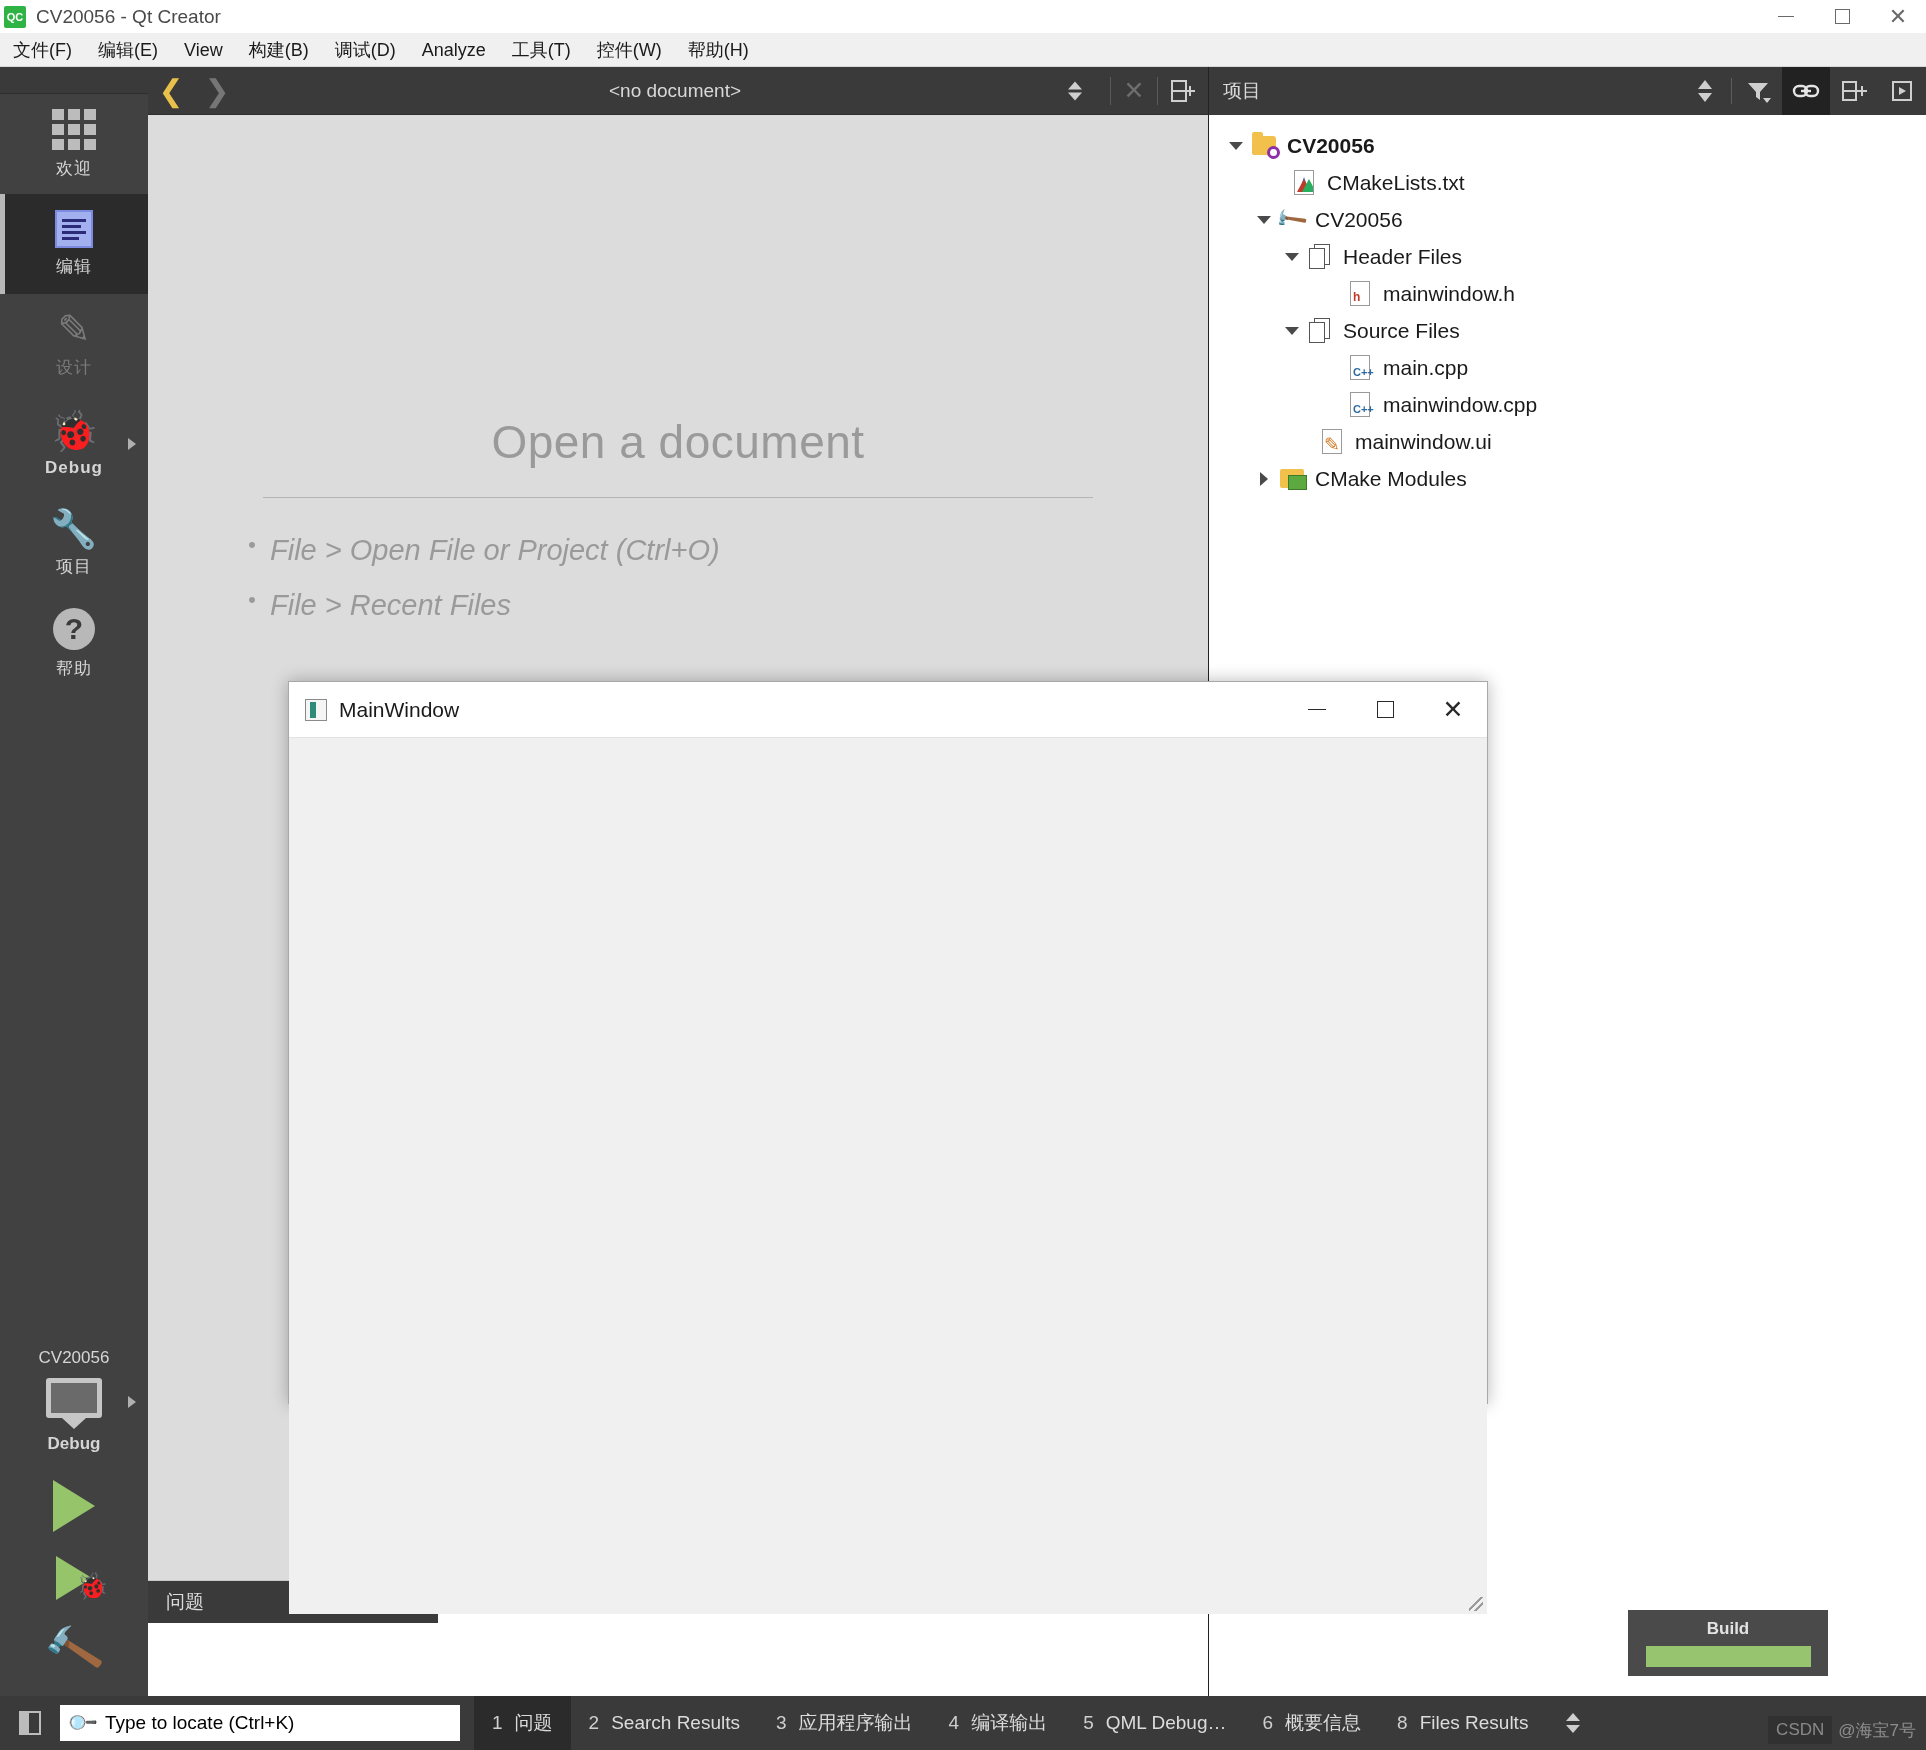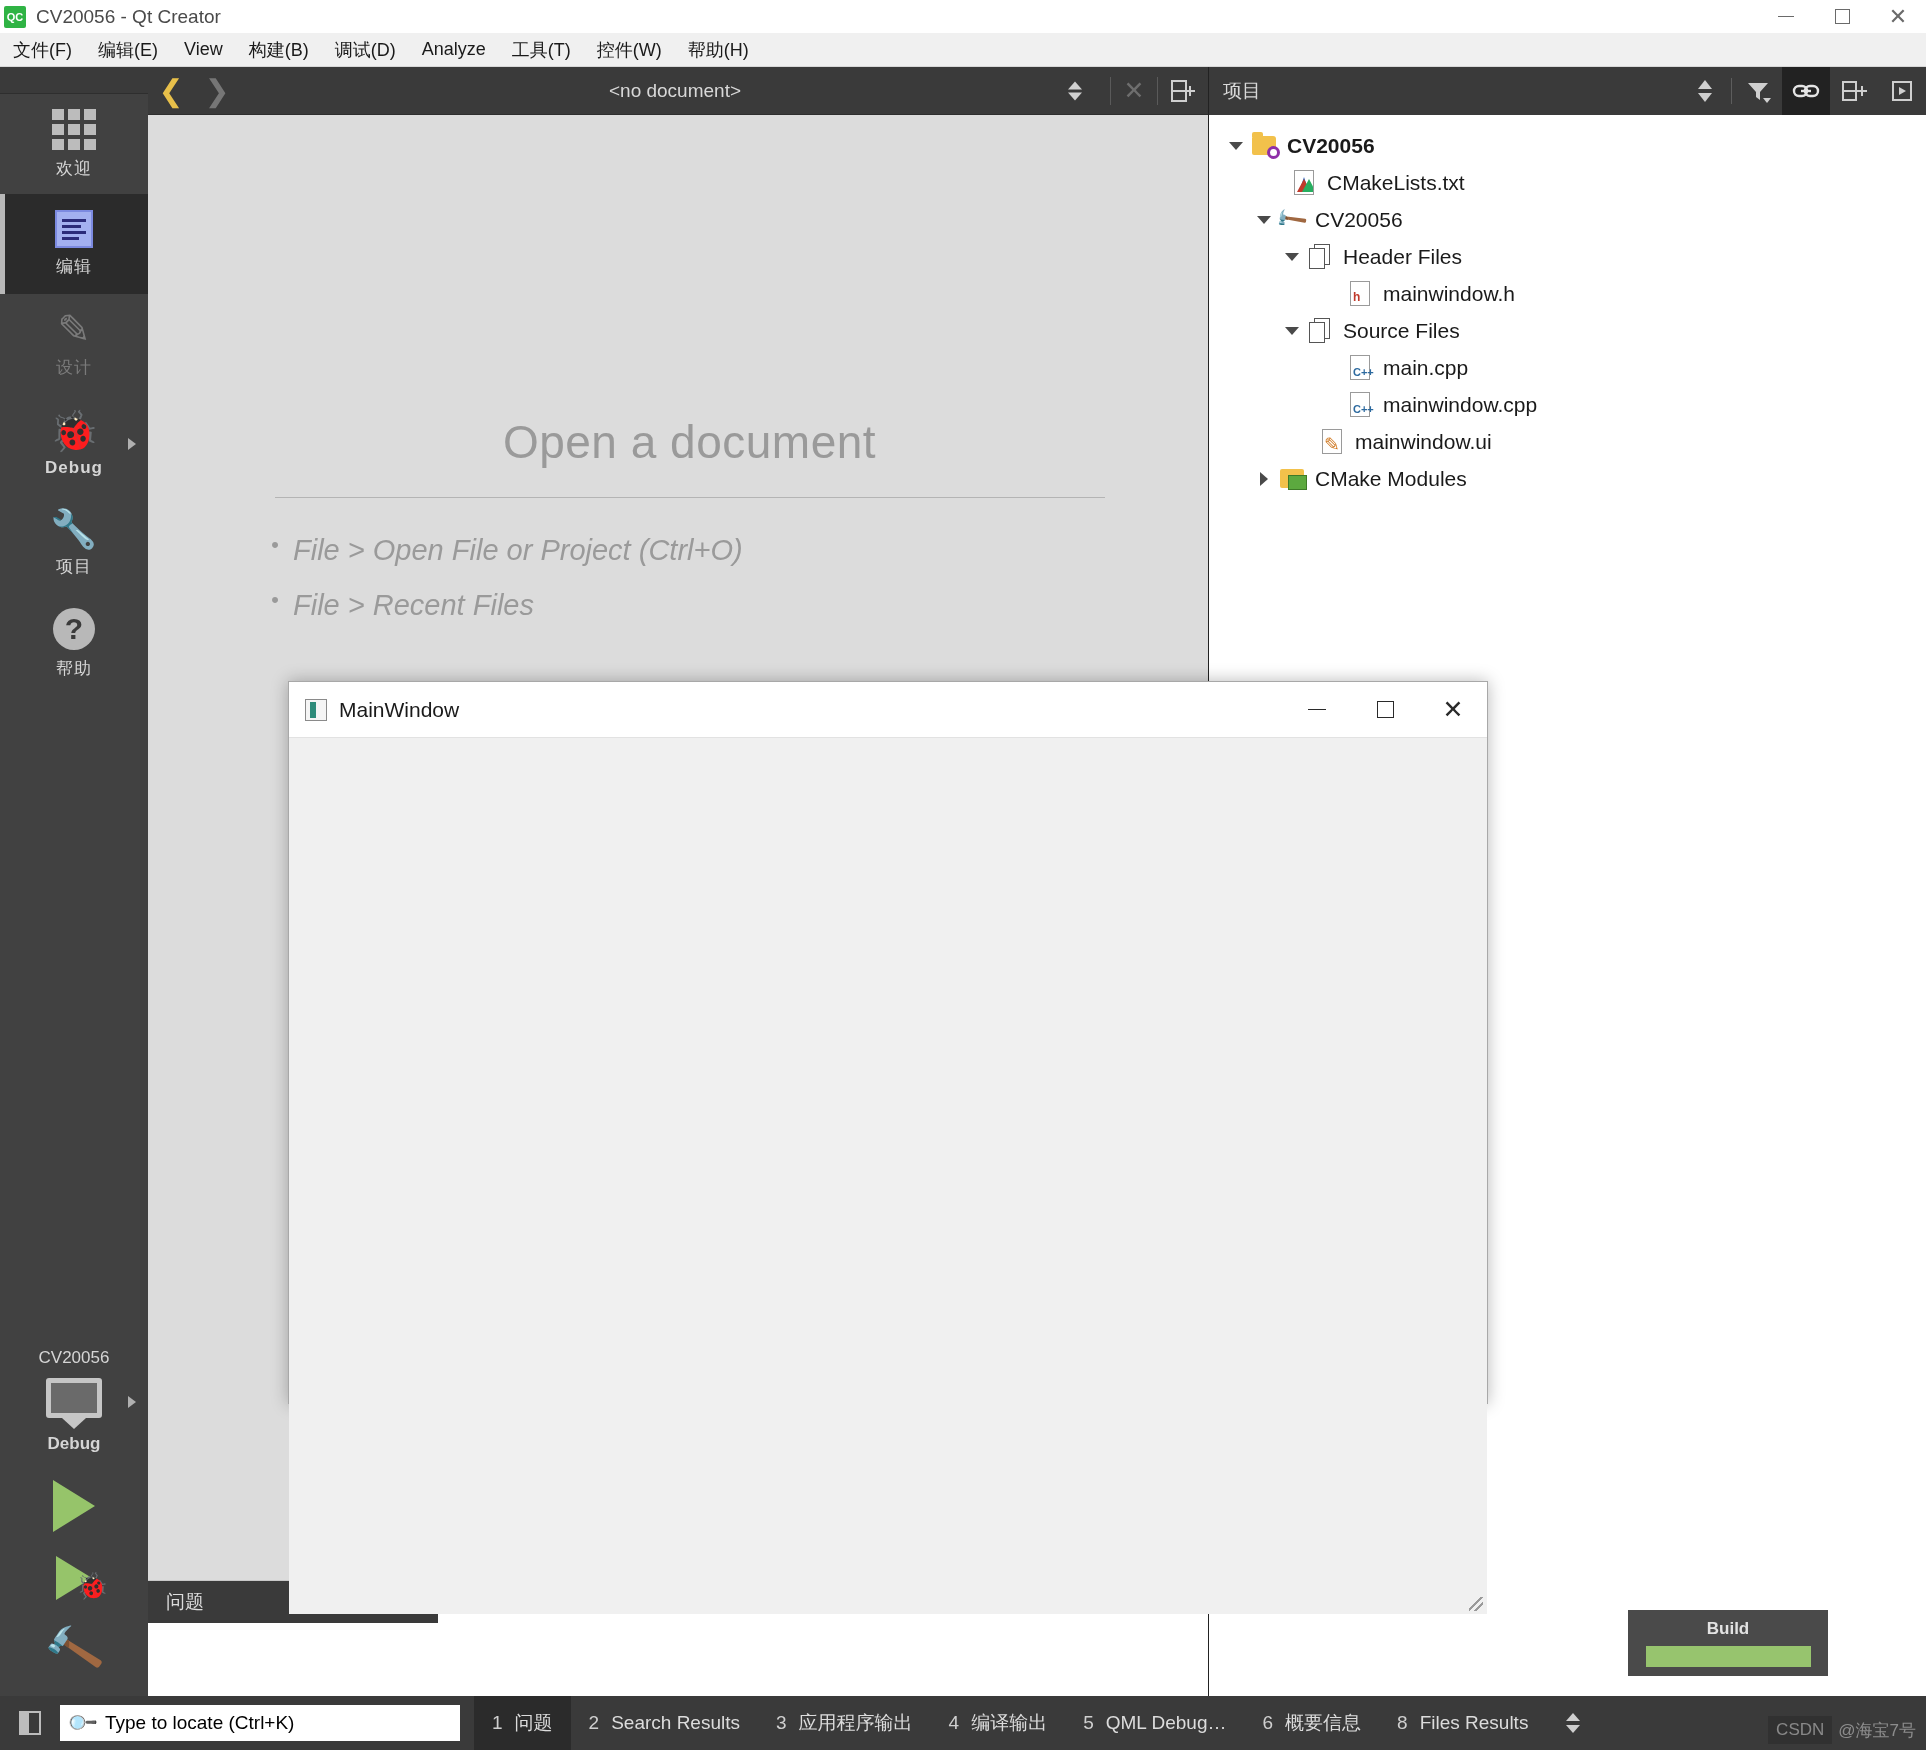--- a/index.html
+++ b/index.html
@@ -34,21 +34,21 @@
     width: 56px; height: 33px; display: flex; align-items: center; justify-content: center;
     color: #6a6a6a; font-size: 16px;
   }
   .glyph-min { width: 16px; height: 1px; background: #6a6a6a; }
   .glyph-max { width: 15px; height: 15px; border: 1px solid #6a6a6a; }
   .glyph-close { font-size: 22px; line-height: 1; color: #6a6a6a; font-weight: 300; }
 
   
   .menubar {
     position: absolute; top: 33px; left: 0; width: 1926px; height: 34px;
-    background: #f0f0f0; display: flex; align-items: center;
+    background: #f0f0f0; display: flex; 
     border-bottom: 1px solid #d8d8d8;
   }
   .menu-item {
     padding: 0 13px; height: 34px; display: flex; align-items: center;
     font-size: 18px; color: #1a1a1a; white-space: nowrap;
   }
 
   
   .modebar {
     position: absolute; top: 67px; left: 0; width: 148px; bottom: 54px;
@@ -152,21 +152,20 @@
   }
 
   
   .editor-area {
     position: absolute; top: 115px; left: 148px; width: 1060px; bottom: 170px;
     background: #dcdcdc;
   }
   .editor-hint {
     position: absolute; top: 0; left: 0; right: 0;
     padding-top: 300px;
-    padding-left: 23px;
   }
   .hint-title {
     text-align: center; color: #9a9a9a; font-size: 46px; font-weight: 300;
     letter-spacing: 0.5px;
   }
   .hint-rule {
     margin: 28px auto 0; width: 830px; height: 1px; background: #b4b4b4;
   }
   .hint-list { margin: 34px 0 0 100px; font-style: italic; }
   .hint-li {

